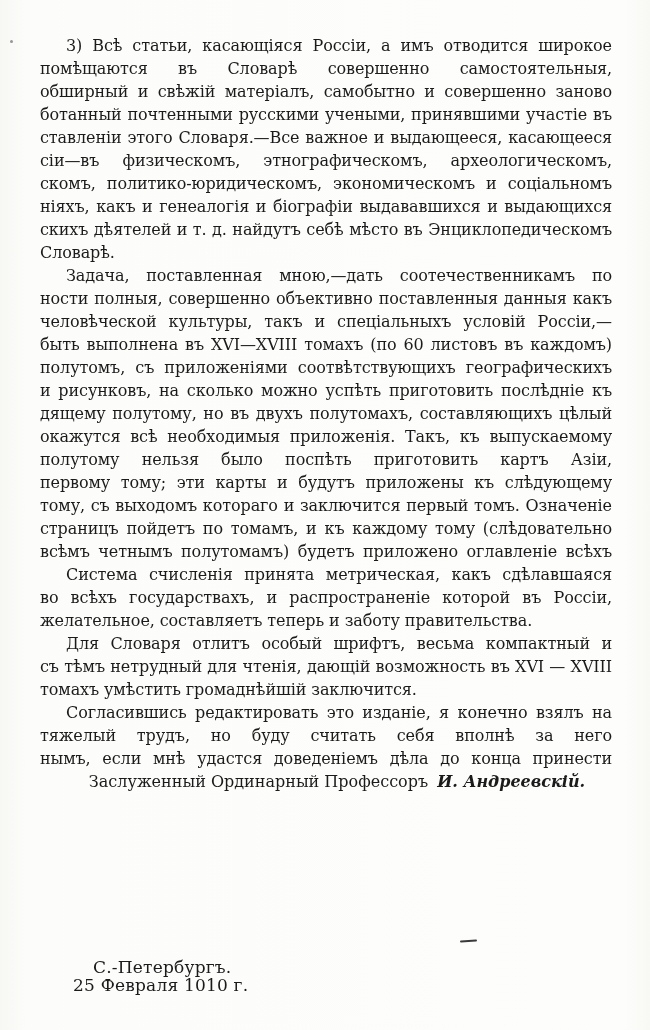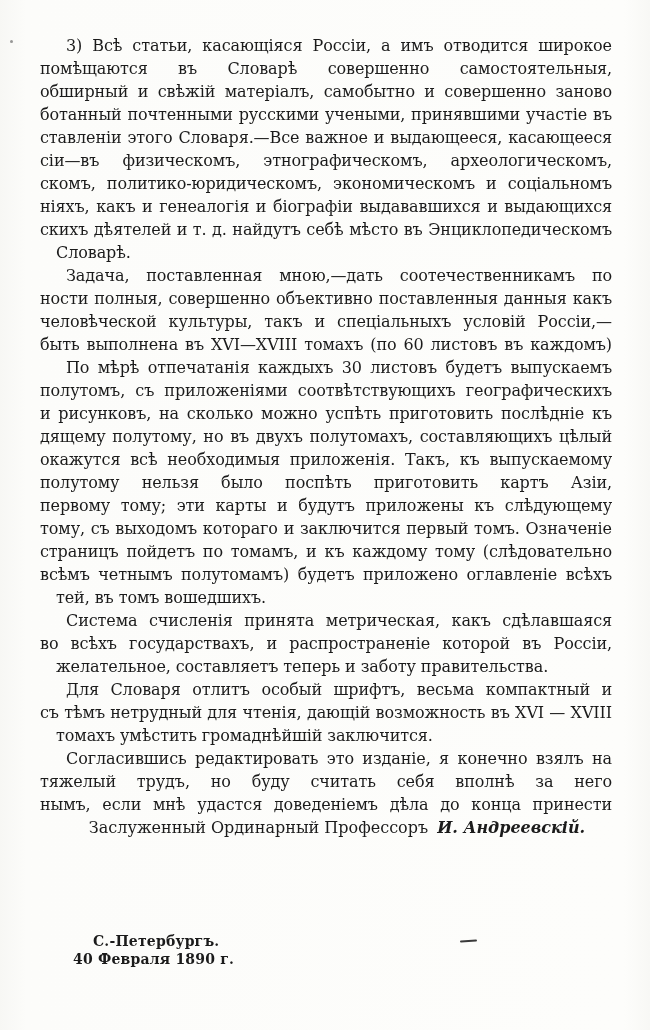--- a/index.html
+++ b/index.html
@@ -27,40 +27,40 @@
     font-size: 16px;
     line-height: 23px;
     height: 23px;
     overflow: hidden;
     letter-spacing: -0.1px;
     text-align: justify;
     text-align-last: justify;
     text-justify: inter-word;
   }
   .line.first { text-indent: 26px; }
-  .line.last  { text-align-last: left; margin-left: 16px; }
+  .line.last  { text-align-last: left; }
   .signature {
     padding-left: 22px;
     font-size: 16px;
     line-height: 23px;
     text-align: center;
     white-space: nowrap;
   }
   .signature .role { font-style: normal; }
   .signature .name {
     font-style: italic;
     font-weight: 600;
     margin-left: 9px;
   }
   .imprint {
     position: absolute;
     left: 73px;
-    top: 932px;
-    font-size: 14px;
-    font-weight: bold;
+    top: 958px;
+    font-size: 17px;
+    font-weight: normal;
     line-height: 18px;
     letter-spacing: 0.2px;
   }
   .imprint .place { padding-left: 20px; }
   .stray-mark {
     position: absolute;
     left: 460px;
     top: 940px;
     width: 17px;
     height: 2px;
@@ -94,31 +94,29 @@
         <div class="line">скихъ дѣятелей и т. д. найдутъ себѣ мѣсто въ Энциклопедическомъ</div>
         <div class="line last">Словарѣ.</div>
       </div>
       <div class="paragraph">
         <div class="line first">Задача, поставленная мною,—дать соотечественникамъ по возмож-</div>
         <div class="line">ности полныя, совершенно объективно поставленныя данныя какъ обще-</div>
         <div class="line">человѣческой культуры, такъ и спеціальныхъ условій Россіи,—должна</div>
         <div class="line">быть выполнена въ XVI—XVIII томахъ (по 60 листовъ въ каждомъ)</div>
       </div>
       <div class="paragraph">
-        <div class="line first">По мѣрѣ отпечатанія каждыхъ 30 листовъ будетъ выпускаемъ</div>
         <div class="line">полутомъ, съ приложеніями соотвѣтствующихъ географическихъ картъ</div>
         <div class="line">и рисунковъ, на сколько можно успѣть приготовить послѣдніе къ выхо-</div>
         <div class="line">дящему полутому, но въ двухъ полутомахъ, составляющихъ цѣлый томъ,</div>
         <div class="line">окажутся всѣ необходимыя приложенія. Такъ, къ выпускаемому теперь</div>
         <div class="line">полутому нельзя было поспѣть приготовить картъ Азіи, относящихся къ</div>
         <div class="line">первому тому; эти карты и будутъ приложены къ слѣдующему полу-</div>
         <div class="line">тому, съ выходомъ котораго и заключится первый томъ. Означеніе</div>
         <div class="line">страницъ пойдетъ по томамъ, и къ каждому тому (слѣдовательно ко</div>
         <div class="line">всѣмъ четнымъ полутомамъ) будетъ приложено оглавленіе всѣхъ ста-</div>
-        <div class="line last">тей, въ томъ вошедшихъ.</div>
       </div>
       <div class="paragraph">
         <div class="line first">Система счисленія принята метрическая, какъ сдѣлавшаяся общею</div>
         <div class="line">во всѣхъ государствахъ, и распространеніе которой въ Россіи, давно</div>
         <div class="line last">желательное, составляетъ теперь и заботу правительства.</div>
       </div>
       <div class="paragraph">
         <div class="line first">Для Словаря отлитъ особый шрифтъ, весьма компактный и вмѣстѣ</div>
         <div class="line">съ тѣмъ нетрудный для чтенія, дающій возможность въ XVI — XVIII</div>
         <div class="line last">томахъ умѣстить громаднѣйшій заключится.</div>
@@ -126,19 +124,19 @@
       <div class="paragraph">
         <div class="line first">Согласившись редактировать это изданіе, я конечно взялъ на себя</div>
         <div class="line">тяжелый трудъ, но буду считать себя вполнѣ за него вознагражден-</div>
         <div class="line">нымъ, если мнѣ удастся доведеніемъ дѣла до конца принести русскому</div>
       </div>
       <div class="signature"><span class="role">Заслуженный Ординарный Профессоръ</span><span class="name">И. Андреевскій.</span></div>
     </div>
 
   <div class="imprint">
     <div class="place">С.-Петербургъ.</div>
-    <div class="date">40 Февраля 1890 г.</div>
+    <div class="date">25 Февраля 1010 г.</div>
   </div>
 
   <div class="stray-mark"></div>
   <div class="speck" style="left:10px; top:40px; width:3px; height:3px;"></div>
 
 </div>
 
 </body></html>

